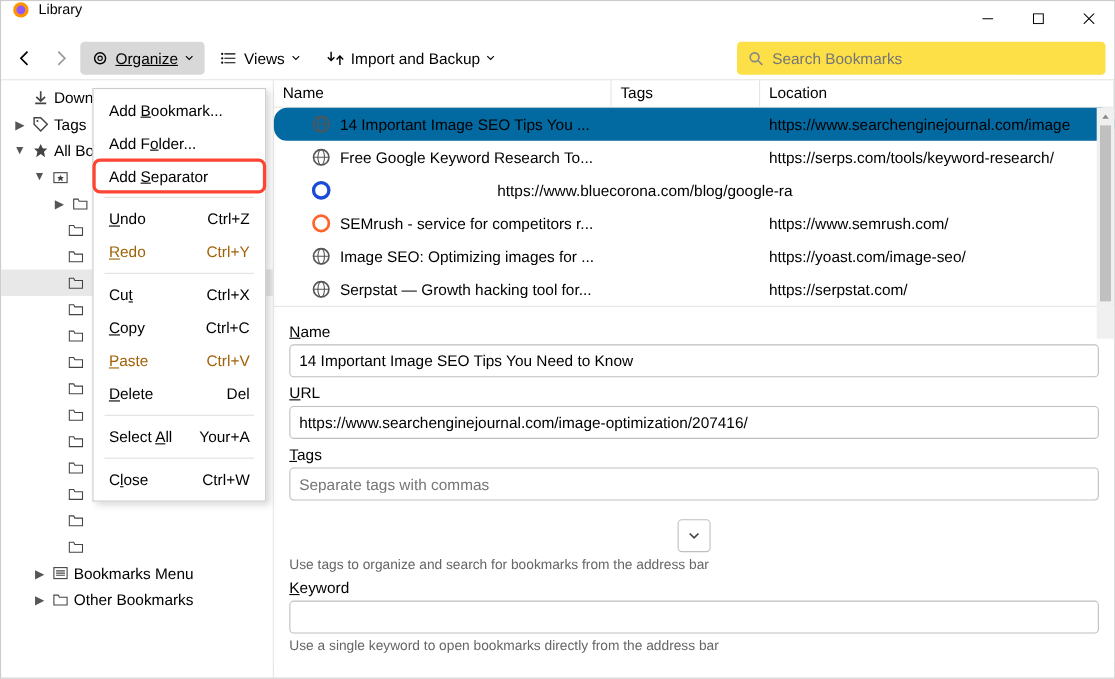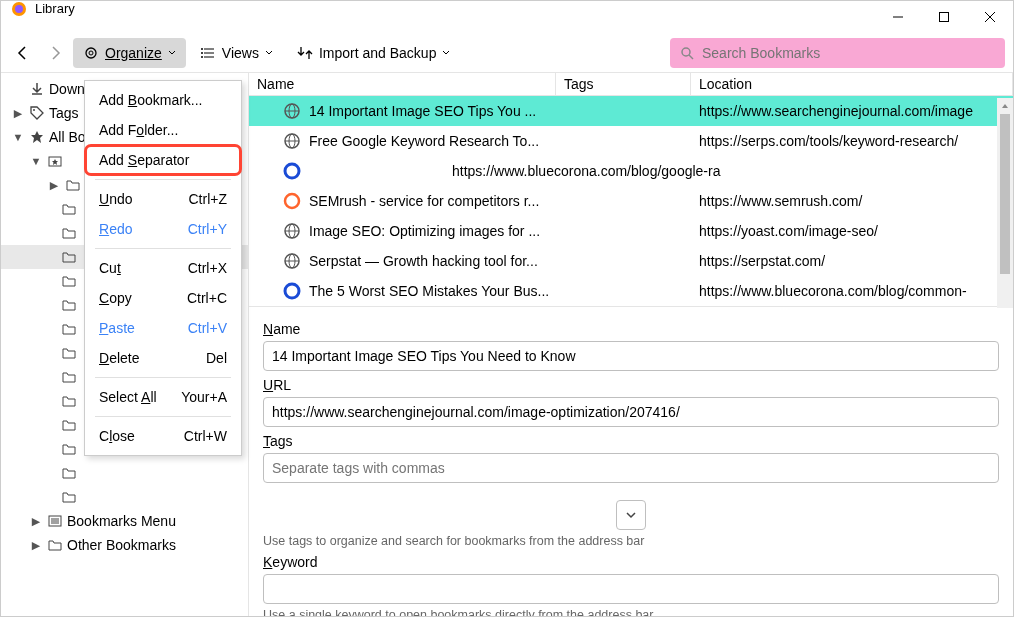--- a/index.html
+++ b/index.html
@@ -10,62 +10,62 @@
 .titlebar .title { flex: 1; font-size: 13px; }
 .titlebar .winbtns { display: flex; }
 .titlebar .winbtn { width: 46px; height: 32px; display: flex; align-items: center; justify-content: center; }
 
 .toolbar { height: 40px; display: flex; align-items: center; padding: 0 8px; gap: 4px; border-bottom: 1px solid #e5e5e5; }
 .navbtn { width: 28px; height: 28px; display: flex; align-items: center; justify-content: center; border-radius: 4px; }
 .navbtn.disabled { opacity: 0.4; }
 .tbbtn { height: 30px; padding: 0 10px; display: flex; align-items: center; border-radius: 4px; gap: 6px; font-size: 14px; }
 .tbbtn.active { background: #d8d8d8; }
 .spacer { flex: 1; }
-.searchbox { width: 335px; height: 30px; background: #f9a8d4; border-radius: 4px; display: flex; align-items: center; padding: 0 10px; gap: 8px; }
+.searchbox { width: 335px; height: 30px; background: #fde047; border-radius: 4px; display: flex; align-items: center; padding: 0 10px; gap: 8px; }
 .searchbox input { border: none; background: transparent; outline: none; font-size: 14px; width: 100%; color: #666; }
 
 .main { display: flex; height: 544px; }
 
 .sidebar { width: 248px; border-right: 1px solid #e5e5e5; padding-top: 4px; position: relative; }
 .tree-item { display: flex; align-items: center; height: 24px; font-size: 14px; padding-left: 10px; gap: 4px; }
 .tree-item .tw { width: 14px; text-align: center; color: #555; font-size: 11px; }
 .tree-item .icon { width: 16px; display: flex; justify-content: center; }
 .tree-item.sel { background: #e8e8e8; }
 
 .content { flex: 1; display: flex; flex-direction: column; }
 
 .colhead { display: flex; height: 25px; border-bottom: 1px solid #e5e5e5; font-size: 14px; }
 .colhead .col { padding: 3px 8px; border-right: 1px solid #e5e5e5; }
 .col-name { width: 307px; }
 .col-tags { width: 135px; }
 .col-loc { flex: 1; }
 
 .list { }
 .row { display: flex; height: 30px; align-items: center; font-size: 14px; }
-.row.sel { background: #5eead4; }
+.row.sel { background: #0369a1; border-radius: 12px; }
 .row .cell { white-space: nowrap; overflow: hidden; text-overflow: ellipsis; }
 .row .globe { width: 18px; height: 18px; margin-left: 34px; margin-right: 8px; flex-shrink: 0; }
 .cell-name { width: 247px; }
 .cell-tags { width: 135px; }
 .cell-loc { flex: 1; padding-left: 8px; }
 
 .detail { border-top: 1px solid #e5e5e5; padding: 8px 14px; background: #fff; }
 .field-label { font-size: 14px; margin-top: 6px; margin-bottom: 4px; }
 .field-label .ul { text-decoration: underline; }
 .field-row { display: flex; gap: 17px; align-items: center; flex-direction: column; }
 .text-input { width: 100%; height: 30px; border: 1px solid #bfbfbf; border-radius: 4px; padding: 0 8px; font-size: 14px; outline: none; }
 .hint { font-size: 12.5px; color: #666; margin-top: 4px; }
 .dd-btn { width: 30px; height: 30px; border: 1px solid #bfbfbf; border-radius: 4px; display: flex; align-items: center; justify-content: center; flex-shrink: 0; }
 
 .scrollbar-v { position: absolute; right: 0; top: 25px; width: 16px; bottom: 0; background: #f0f0f0; }
 .thumb { background: #c0c0c0; border-radius: 0; }
 
 .context-menu { position: absolute; left: 84px; top: 80px; width: 158px; background: #fff; border: 1px solid #ccc; box-shadow: 3px 3px 6px rgba(0,0,0,0.15); padding: 4px 0; z-index: 100; }
 .menu-item { height: 30px; display: flex; align-items: center; justify-content: space-between; padding: 0 14px; font-size: 14px; }
-.menu-item.disabled { color: #3b82f6; }
+.menu-item.disabled { color: #a16207; }
 .menu-item.highlight { outline: 3px solid #ff4433; outline-offset: -2px; border-radius: 6px; }
 .menu-sep { height: 1px; background: #e0e0e0; margin: 4px 10px; }
 .menu-item .ul { text-decoration: underline; }
 .content-rel { position: relative; }
 
 svg { display: block; }
 </style>
 </head>
 <body>
 
@@ -395,30 +395,20 @@
             <svg width="18" height="18">
               <circle cx="9" cy="9" r="7" fill="none" stroke="#555" stroke-width="1.5"></circle>
               <ellipse cx="9" cy="9" rx="3" ry="7" fill="none" stroke="#555"></ellipse>
               <line x1="2" y1="9" x2="16" y2="9" stroke="#555"></line>
             </svg>
           </span>
           <span class="cell cell-name">Serpstat — Growth hacking tool for...</span>
           <span class="cell cell-tags"></span>
           <span class="cell cell-loc">https://serpstat.com/</span>
         </div>
-        <div class="row">
-          <span class="globe">
-            <svg width="18" height="18">
-              <circle cx="9" cy="9" r="7" fill="none" stroke="#1a4bd6" stroke-width="3"></circle>
-            </svg>
-          </span>
-          <span class="cell cell-name">The 5 Worst SEO Mistakes Your Bus...</span>
-          <span class="cell cell-tags"></span>
-          <span class="cell cell-loc">https://www.bluecorona.com/blog/common-</span>
-        </div>
       </div>
 
     <div class="detail">
       <div class="field-label"><span class="ul">N</span><span>ame</span></div>
       <input class="text-input" value="14 Important Image SEO Tips You Need to Know" style="">
       <div class="field-label"><span class="ul">U</span>RL</div>
       <input class="text-input" value="https://www.searchenginejournal.com/image-optimization/207416/" style="">
       <div class="field-label"><span class="ul">T</span>ags</div>
       <div class="field-row">
         <input class="text-input" placeholder="Separate tags with commas" style="">

